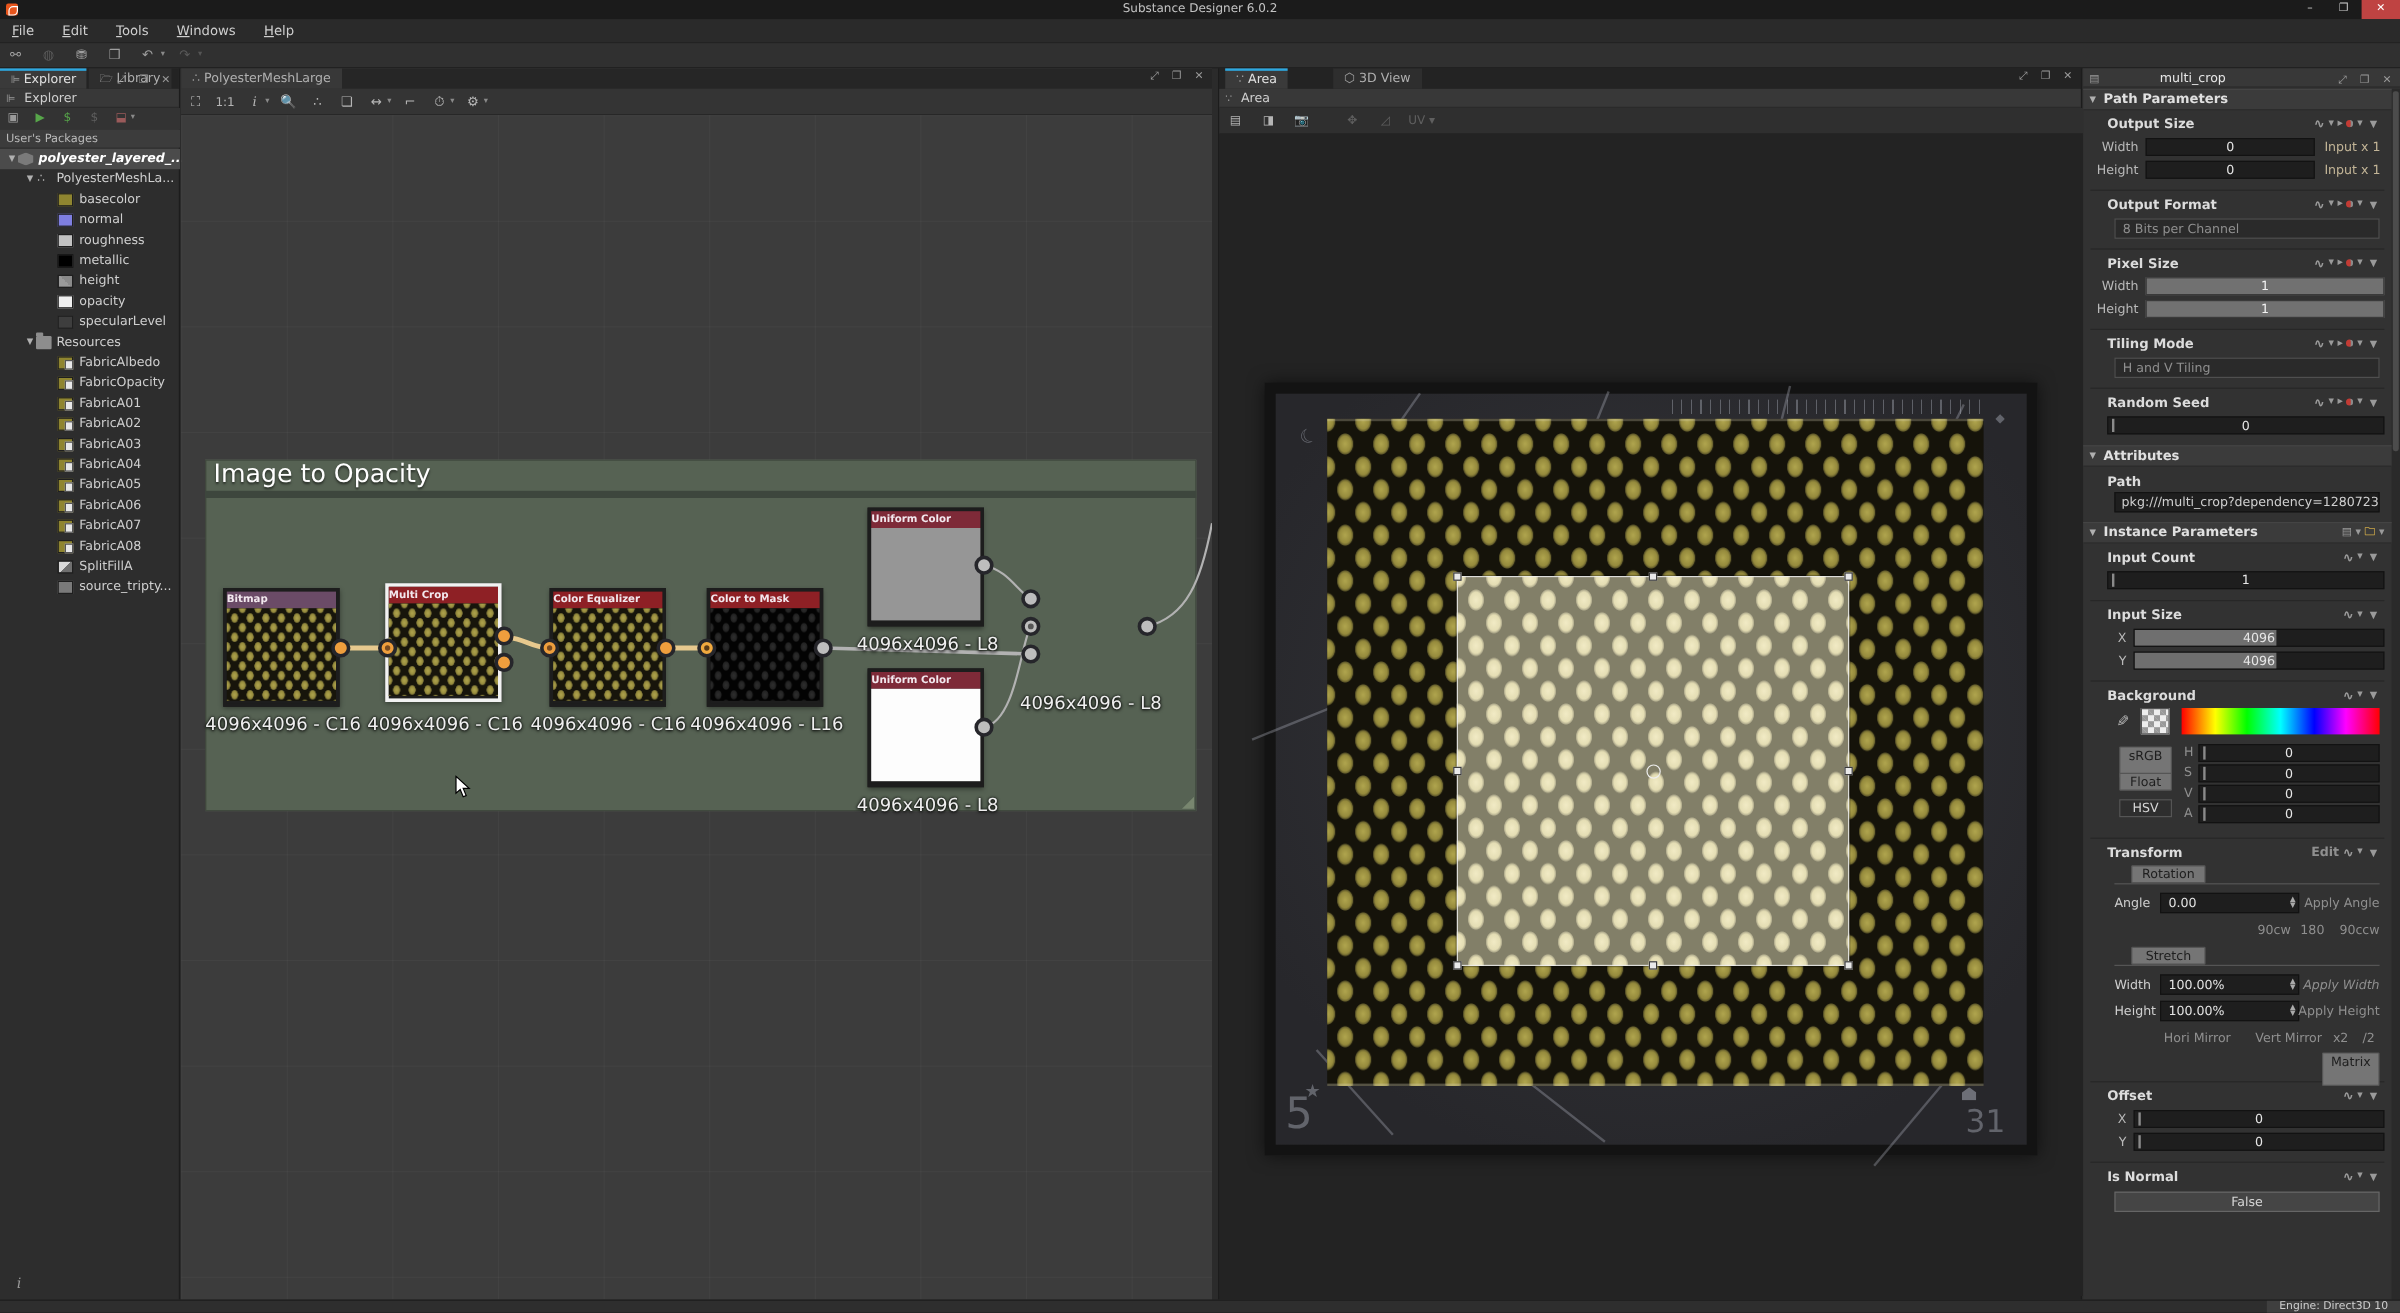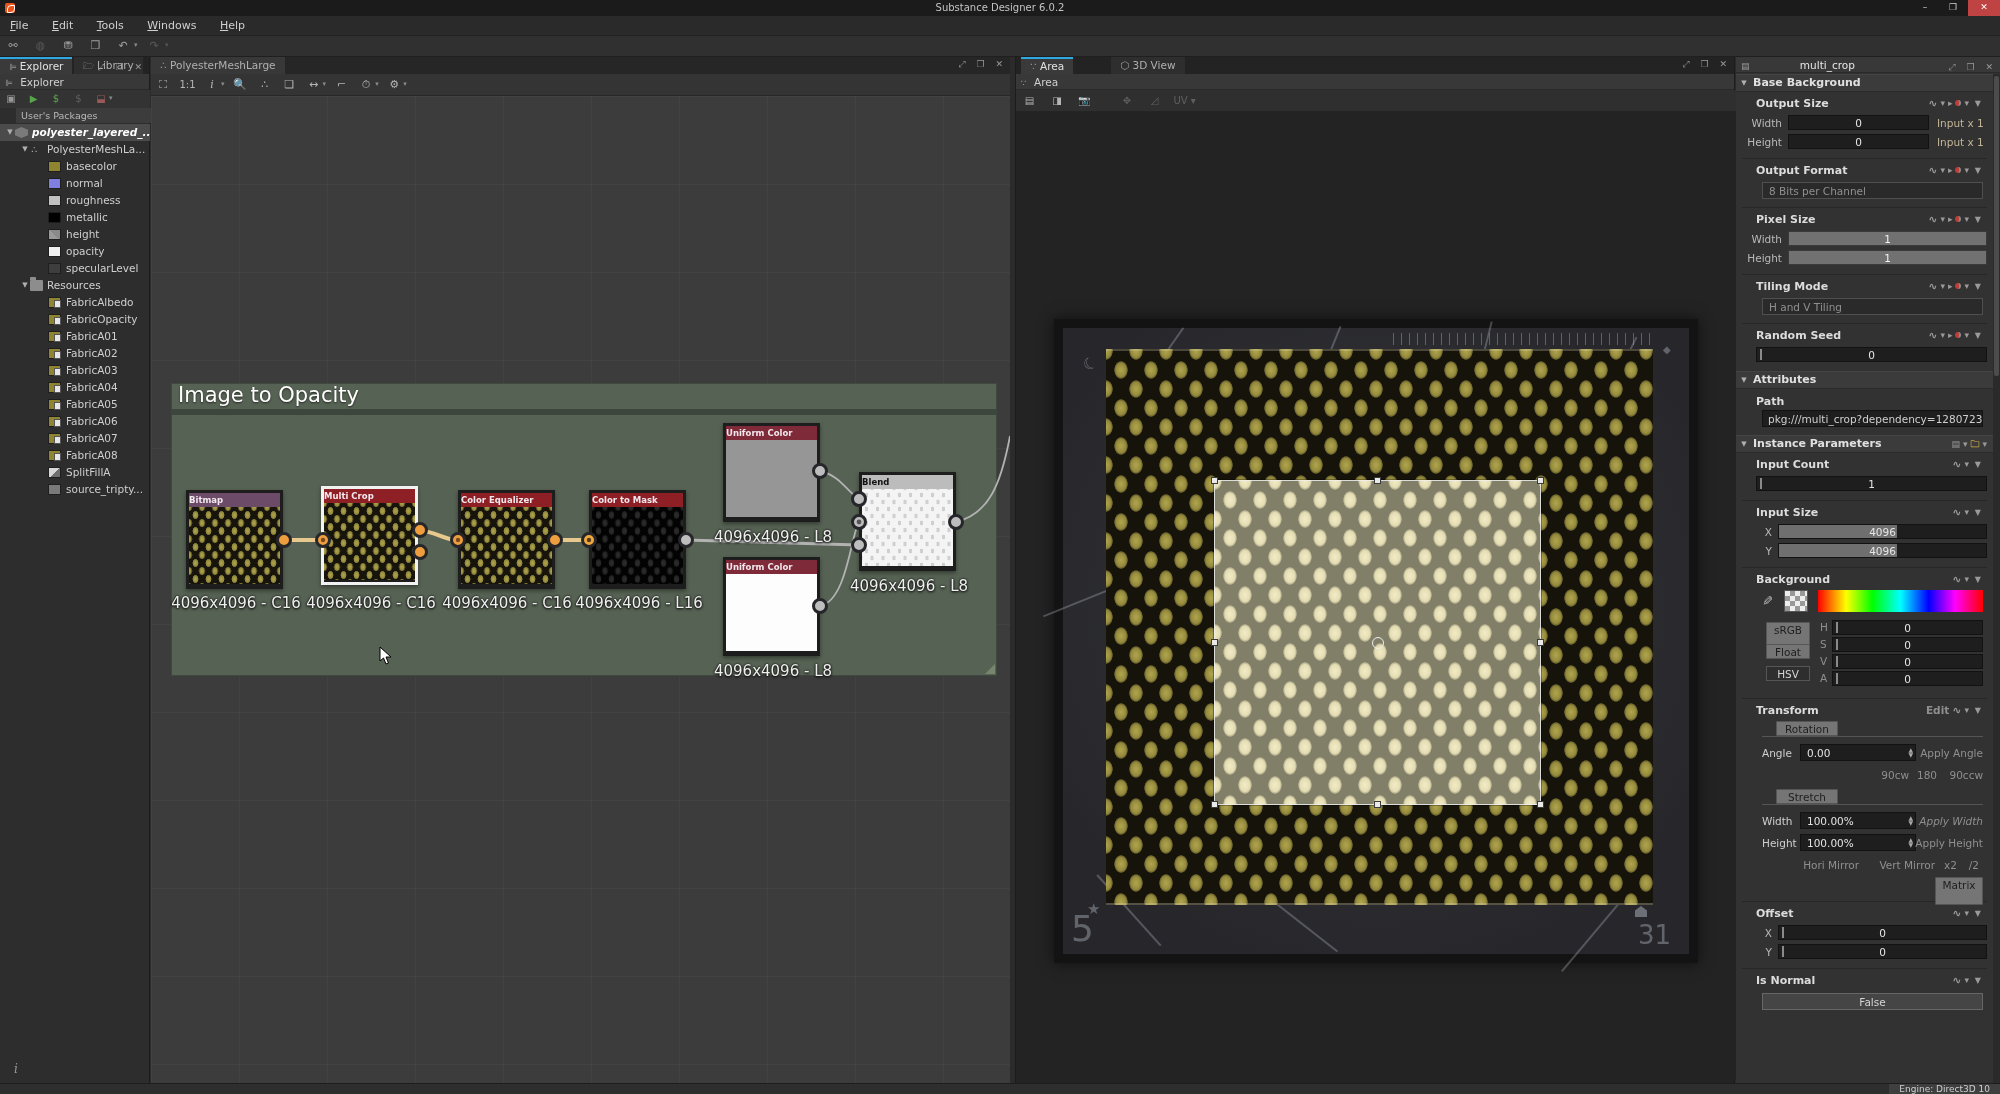--- a/index.html
+++ b/index.html
@@ -31,21 +31,21 @@
   .dtab{position:absolute;top:0;height:17px;padding:0 9px;background:#2e2e2e;color:#b0b0b0;line-height:17px;font-size:10.5px;}
   .dtab.active{background:#3a3a3a;border-top:2px solid #2da8e0;line-height:15px;color:#e0e0e0;}
   .phead{height:16px;background:#383838;border-bottom:1px solid #2a2a2a;font-size:10.5px;color:#cfcfcf;line-height:16px;}
   .phead .pico{margin:0 4px 0 5px;color:#9a9a9a;font-size:9px;}
   .dockbtns{position:absolute;top:2px;right:3px;color:#9a9a9a;font-size:9px;letter-spacing:4px;}
 
   
   .leftpanel{left:0;top:57px;width:150px;height:1026px;background:#2d2d2d;border-right:1px solid #1c1c1c;}
   .minibar{left:0;top:33px;width:150px;height:18px;background:#333;}
   .mico{display:inline-block;width:14px;height:14px;margin:2px 1px 0 4px;text-align:center;line-height:14px;font-size:10px;}
-  .pkghdr{left:16px;top:51px;width:150px;height:15px;background:#3c3c3c;color:#b9b9b9;font-size:9.5px;line-height:15px;padding-left:5px;}
+  .pkghdr{left:0;top:51px;width:150px;height:15px;background:#3c3c3c;color:#b9b9b9;font-size:9.5px;line-height:15px;padding-left:5px;}
   .tree{left:0;top:67px;width:150px;}
   .trow{height:17px;line-height:17px;white-space:nowrap;font-size:10.5px;color:#cfcfcf;display:flex;align-items:center;}
   .trow.sel{background:#4b4b4b;color:#fff;}
   .tarrow{width:10px;font-size:7px;color:#b0b0b0;text-align:center;flex:none;}
   .ticon{width:13px;height:11px;margin-right:4px;flex:none;position:relative;}
   .sw{width:13px;height:11px;margin-right:5px;flex:none;border:1px solid #1f1f1f;position:relative;}
   .badge:after{content:"";position:absolute;right:-1px;bottom:-1px;width:5px;height:6px;background:#e8e8e8;border:1px solid #555;}
   .lvl0{padding-left:5px;} .lvl1{padding-left:20px;} .lvl2{padding-left:48px;}
   .cubeic{background:#7a7a7a;clip-path:polygon(50% 0,100% 25%,100% 75%,50% 100%,0 75%,0 25%);}
   .graphic:before{content:"∴";color:#b5b5b5;font-size:10px;position:absolute;left:1px;top:-3px;}
@@ -355,24 +355,20 @@
         <div class="nbody fab-dk"></div>
       </div>
       <div class="node" style="left:572px;top:327px;">
         <div class="nhead" style="background:#7e2a38;">Uniform Color</div>
         <div class="nbody ugray"></div>
       </div>
       <div class="node" style="left:572px;top:461px;">
         <div class="nhead" style="background:#7e2a38;">Uniform Color</div>
         <div class="nbody uwhite"></div>
       </div>
-      <div class="node" style="left:708px;top:376px;">
-        <div class="nhead light" style="background:#bcbcbc;">Blend</div>
-        <div class="nbody dots-wh"></div>
-      </div>
 
       <svg class="abs" width="859" height="987" style="left:0;top:0;pointer-events:none;">
         <g stroke="#26262b" stroke-width="3">
           <circle cx="133" cy="444" r="6.5" fill="#ef9e3d"></circle>
           <circle cx="172" cy="444" r="6.5" fill="#ef9e3d"></circle>
           <circle cx="269" cy="434" r="6.5" fill="#ef9e3d"></circle>
           <circle cx="269" cy="456" r="6.5" fill="#ef9e3d"></circle>
           <circle cx="307" cy="444" r="6.5" fill="#ef9e3d"></circle>
           <circle cx="404" cy="444" r="6.5" fill="#ef9e3d"></circle>
           <circle cx="438" cy="444" r="6.5" fill="#f0a93f"></circle>
@@ -472,21 +468,21 @@
       <span class="dockbtns">⤢ ❐ ✕</span>
     </div>
     <div class="pscroll">
         <div class="thumb"></div>
       </div>
 
     <div class="pbody">
 
       <div class="sechdr">
         <span class="tarrow">▼</span>
-        <span>Base Background</span>
+        <span>Path Parameters</span>
       </div>
 
       <div class="grphdr">
         <span>Output Size</span>
         <span class="fnicons">
             <span class="fxc">∿</span>
             <span>▾</span>
             <span>▸</span>
             <span class="reddot"></span>
             <span>▾</span>

